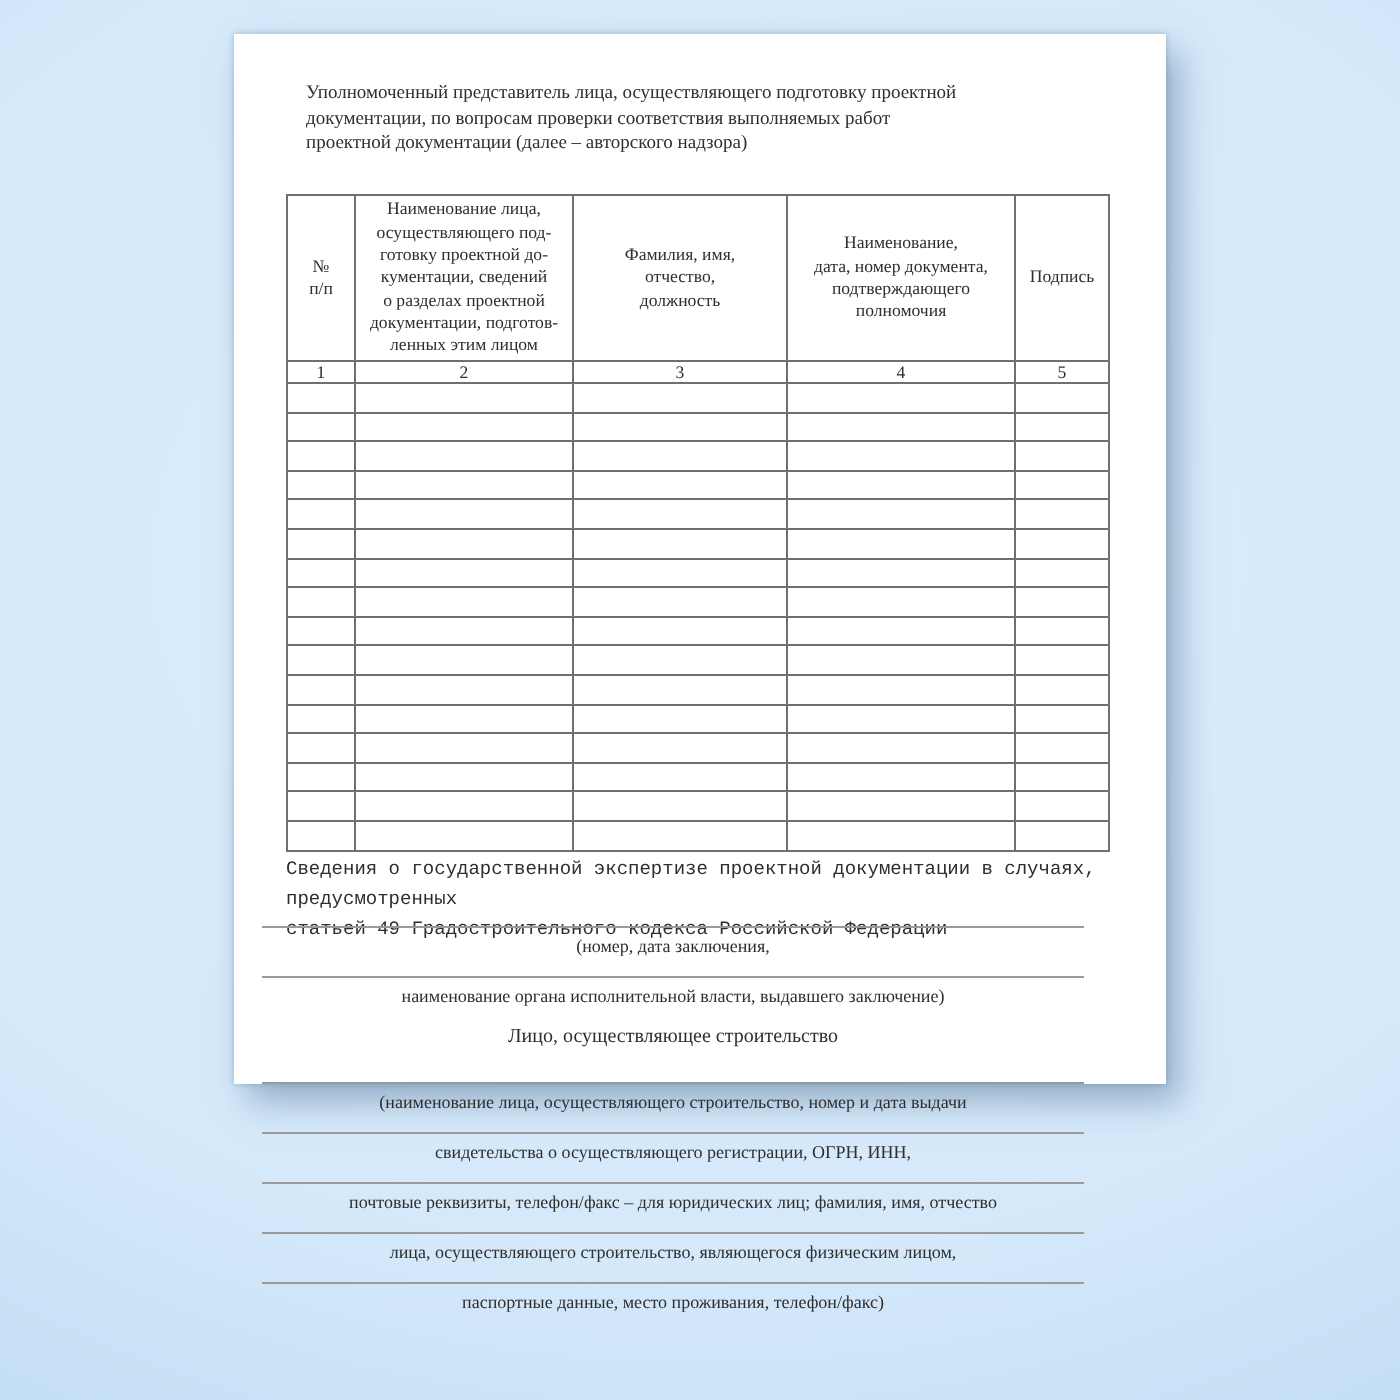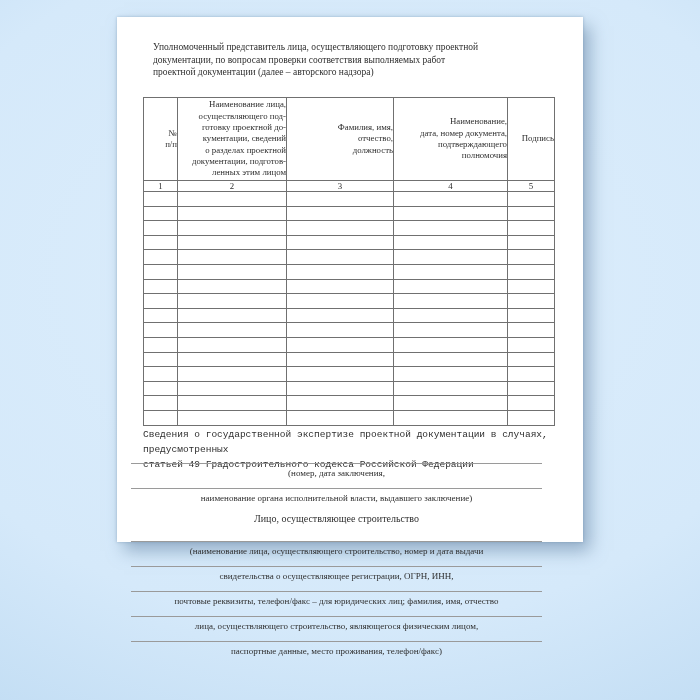--- a/index.html
+++ b/index.html
@@ -23,21 +23,21 @@
     font-size:9.5px; line-height:12.7px; white-space:pre-line;
   }
   .doc-table {
     position:absolute; left:26px; top:80px; width:411px;
     border-collapse:collapse; table-layout:fixed;
   }
   .doc-table th, .doc-table td {
     border:1px solid #707070; padding:0; overflow:hidden;
   }
   .head-row th {
-    height:82px; font-weight:normal; text-align:right; vertical-align:middle;
+    height:82px; font-weight:normal; text-align:center; vertical-align:middle;
     font-size:8.8px; line-height:11.3px; white-space:pre-line;
   }
   .num-row td {
     height:10px; text-align:center; vertical-align:middle; font-size:8.8px; line-height:10px;
   }
   .body-row td { height:13.6px; }
   .expertise {
     position:absolute; left:26px; top:411px; width:411px;
     font-size:9.5px; line-height:14.9px; white-space:pre-line;font-family:Liberation Mono, monospace;
   }
@@ -222,21 +222,21 @@
           <div class="fill-caption">(номер, дата заключения,</div>
         </div>
         <div class="fill-line">
           <div class="fill-caption">наименование органа исполнительной власти, выдавшего заключение)</div>
         </div>
         <div class="fill-text">Лицо, осуществляющее строительство</div>
         <div class="fill-line">
           <div class="fill-caption">(наименование лица, осуществляющего строительство, номер и дата выдачи</div>
         </div>
         <div class="fill-line">
-          <div class="fill-caption">свидетельства о осуществляющее регистрации, ОГРН, ИНН,</div>
+          <div class="fill-caption">свидетельства о осуществляющего регистрации, ОГРН, ИНН,</div>
         </div>
         <div class="fill-line">
           <div class="fill-caption">почтовые реквизиты, телефон/факс – для юридических лиц; фамилия, имя, отчество</div>
         </div>
         <div class="fill-line">
           <div class="fill-caption">лица, осуществляющего строительство, являющегося физическим лицом,</div>
         </div>
         <div class="fill-line">
           <div class="fill-caption">паспортные данные, место проживания, телефон/факс)</div>
         </div>

